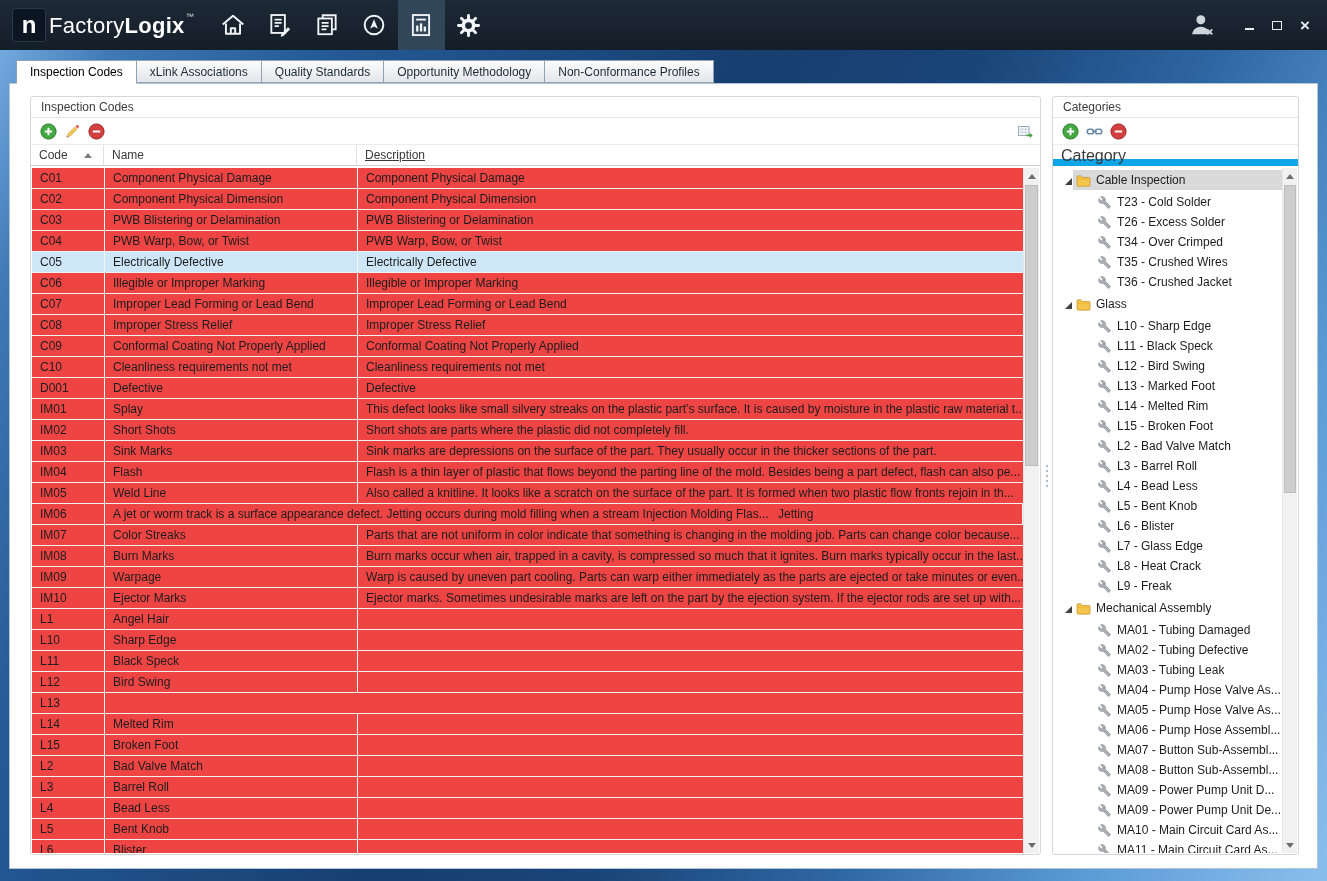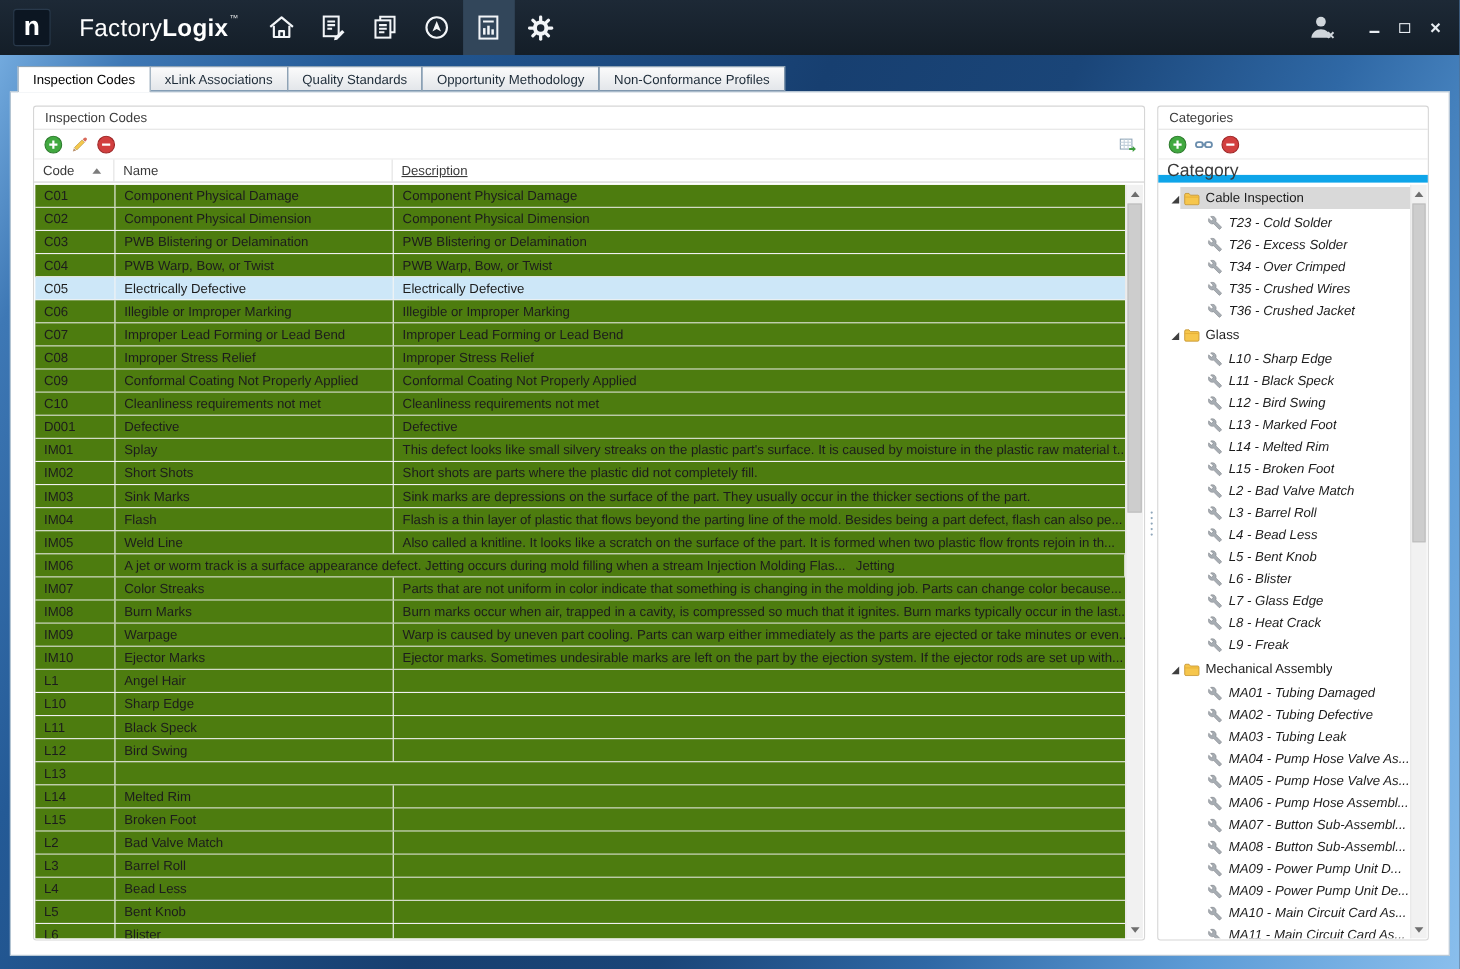--- a/index.html
+++ b/index.html
@@ -5,21 +5,21 @@
   *{margin:0;padding:0;box-sizing:border-box;cursor:default;}
   html,body{width:1327px;height:881px;overflow:hidden;}
   body{font-family:"Liberation Sans","DejaVu Sans",sans-serif;background:#0f2d52;}
   .window{position:relative;width:1327px;height:881px;overflow:hidden;
     background:linear-gradient(115deg,#7db4e6 0%,#3e78b5 8%,#245a96 20%,#173f70 45%,#1a4578 58%,#2f68a5 72%,#5c9bd6 86%,#8abfed 100%);}
   
   .titlebar{position:absolute;top:0;left:0;right:0;height:50px;display:flex;align-items:center;
     background:linear-gradient(#1d2936,#141e28);}
   .logo{width:34px;height:34px;margin-left:12px;background:#0c1622;border:1px solid #29394b;border-radius:3px;
     color:#fff;font-size:24px;font-weight:bold;display:flex;align-items:center;justify-content:center;flex:none;}
-  .brand{margin-left:26px;color:#fff;font-size:22px;letter-spacing:.3px;white-space:nowrap;text-align:right;}
+  .brand{margin-left:3px;color:#fff;font-size:22px;letter-spacing:.3px;white-space:nowrap;text-align:right;}
   .brand .f1{font-weight:400;}
   .brand .f2{font-weight:700;}
   .brand sup{font-size:8px;vertical-align:14px;margin-left:1px;opacity:.85;}
   .nav{display:flex;height:50px;margin-left:16px;}
   .nav-tile{width:47px;height:50px;display:flex;align-items:center;justify-content:center;}
   .nav-tile.active{background:#32465a;}
   .tb-right{margin-left:auto;display:flex;align-items:center;}
   .user-tile{width:40px;height:40px;display:flex;align-items:center;justify-content:center;margin-right:18px;opacity:.92;}
   .winbtns{display:flex;align-items:center;gap:10px;margin-right:13px;}
   .winbtn{width:18px;height:18px;display:flex;align-items:center;justify-content:center;}
@@ -42,21 +42,21 @@
   .export-btn{position:absolute;right:7px;top:5px;width:17px;height:17px;display:flex;align-items:center;justify-content:center;}
   
   .grid-head{display:flex;height:22px;border-top:1px solid #ececec;border-bottom:1px solid #cfcfcf;
     font-size:12px;color:#3a3a3a;align-items:center;}
   .gh-cell{height:100%;display:flex;align-items:center;padding-left:8px;border-right:1px solid #e2e2e2;}
   .gh-code{width:73px;}
   .gh-name{width:253px;}
   .gh-desc{flex:1;border-right:none;text-decoration:underline;}
   .sort-asc{width:0;height:0;border-left:4px solid transparent;border-right:4px solid transparent;border-bottom:5px solid #7c7c7c;margin-left:16px;}
   .grid-body{position:absolute;left:1px;right:17px;top:71px;bottom:1px;overflow:hidden;}
-  .trow{display:flex;height:21px;border-bottom:1px solid #f0f0f0;align-items:center;background:#4d7c0f;}
+  .trow{display:flex;height:21px;border-bottom:1px solid #f0f0f0;align-items:center;background:#ef4444;}
   .trow.selected{background:#cde7f8;}
   .tcell{height:100%;display:flex;align-items:center;padding-left:8px;white-space:nowrap;overflow:hidden;font-size:12px;color:#1c1c1c;}
   .col-code{width:73px;border-right:1px solid #f4f4f4;flex:none;}
   .col-name{width:253px;border-right:1px solid #f4f4f4;flex:none;}
   .col-desc{flex:1;}
   
   .vscroll{position:absolute;right:1px;top:71px;bottom:1px;background:#f1f1f1;border-left:1px solid #e6e6e6;}
   .vs-w16{width:16px;}
   .vs-w15{width:15px;}
   .sb-btn{position:absolute;left:0;right:0;height:16px;display:flex;align-items:center;justify-content:center;}
@@ -68,21 +68,21 @@
   .thumb-a{top:17px;height:41%;}
   .thumb-b{top:17px;height:45%;}
   
   .cat-head{height:22px;line-height:21px;border-top:1px solid #ececec;border-bottom:7px solid #0ea5e9;font-size:16px;color:#3a3a3a;padding-left:8px;}
   .tree{position:absolute;left:1px;right:16px;top:71px;bottom:1px;overflow:hidden;font-size:12px;color:#1c1c1c;}
   .tree-folder-row{display:flex;align-items:center;height:24px;}
   .expander{width:12px;height:12px;margin-left:7px;position:relative;flex:none;}
   .expander:before{content:"";position:absolute;right:1px;bottom:1px;border-left:7px solid transparent;border-bottom:7px solid #3f3f3f;}
   .row-body{display:flex;align-items:center;flex:1;height:20px;padding-left:3px;gap:5px;overflow:hidden;}
   .row-body.selected{background:#d9d9d9;}
-  .tree-item-row{display:flex;align-items:center;height:20px;padding-left:44px;gap:6px;font-style:italic;}
+  .tree-item-row{display:flex;align-items:center;height:20px;padding-left:44px;gap:6px;}
   .ticon{display:flex;align-items:center;flex:none;}
   .tlabel{white-space:nowrap;overflow:hidden;}
   
   .splitter{position:absolute;left:1031px;width:11px;top:12px;bottom:13px;display:flex;flex-direction:column;
     align-items:center;justify-content:center;gap:3px;cursor:col-resize;}
   .splitter i{width:2px;height:2px;background:#8fa6ba;border-radius:50%;}
 </style>
 </head>
 <body>
 

